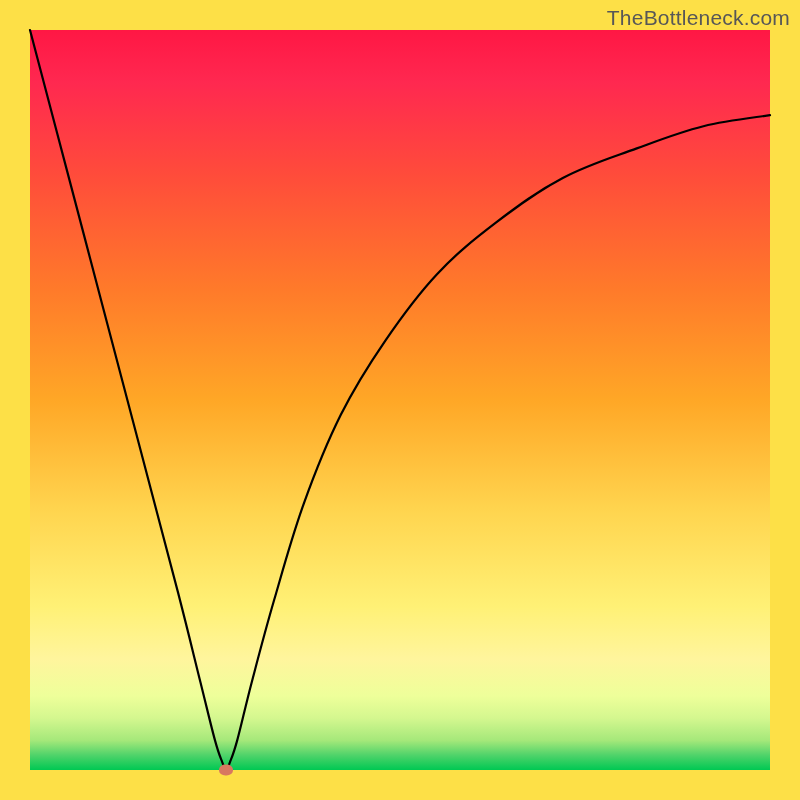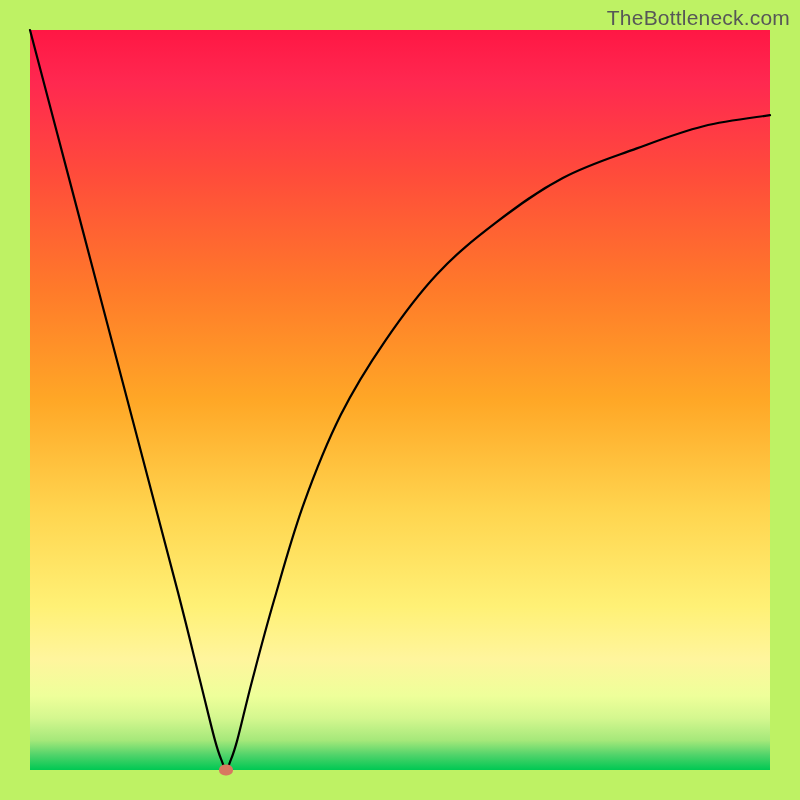--- a/index.html
+++ b/index.html
@@ -8,21 +8,21 @@
     width: 800px;
     height: 800px;
     overflow: hidden;
     background: #000;
     font-family: Arial, Helvetica, sans-serif;
   }
   .chart-container {
     position: relative;
     width: 800px;
     height: 800px;
-    background: #bef264;
+    background: #fde047;
   }
   .plot-area {
     position: absolute;
     left: 30px;
     top: 30px;
     width: 740px;
     height: 740px;
     background: linear-gradient(to bottom,
       #ff1744 0%,
       #ff2850 7%,

